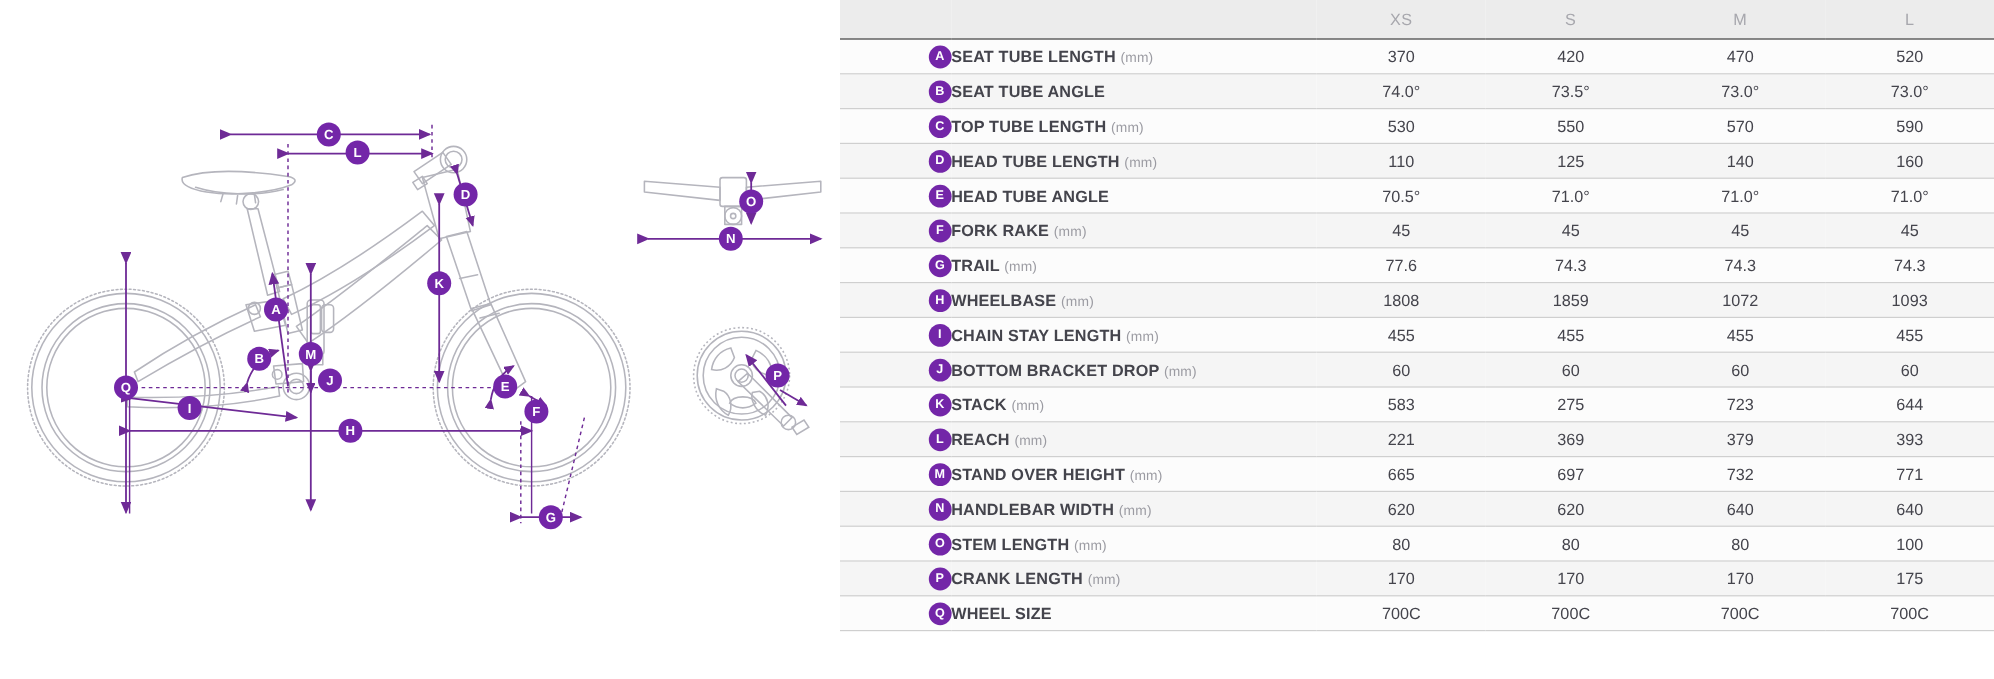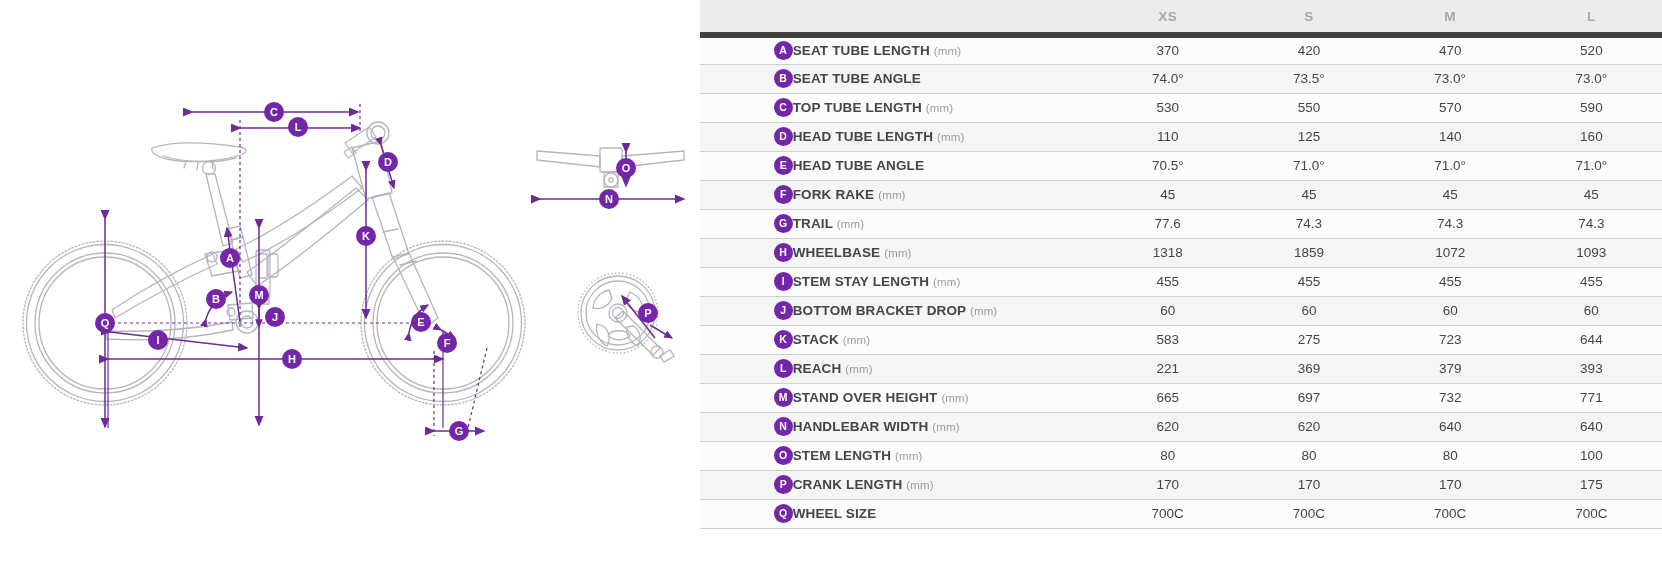--- a/index.html
+++ b/index.html
@@ -18,25 +18,25 @@
   
   .table-wrap{flex:1 1 auto;width:962px;height:566px;position:relative;}
   table.geo{border-collapse:collapse;width:962px;table-layout:fixed;}
   table.geo col.c-badge{width:84px;}
   table.geo col.c-label{width:276px;}
   table.geo col.c-size{width:128px;}
 
   table.geo thead th{
     background:#ececec;
     height:30px;
-    font-weight:700;
+    font-weight:400;
     font-size:13.5px;
     color:#a7a7ad;
     text-align:center;
-    border-bottom:6px solid #404040;
+    border-bottom:1px solid #404040;
     letter-spacing:.4px;
   }
   table.geo thead th.blank{background:#ececec;}
 
   table.geo tbody tr{height:29px;}
   table.geo tbody tr.odd  td{background:#fcfcfc;}
   table.geo tbody tr.even td{background:#f5f5f5;}
   table.geo tbody td{
     border-bottom:1px solid #cfcfcf;
     font-size:13.5px;
@@ -370,28 +370,28 @@
             <td class="badge-cell"><span class="badge">G</span></td>
             <td class="label-cell"><span>TRAIL</span> <span class="unit">(mm)</span></td>
             <td class="val-cell">77.6</td>
             <td class="val-cell">74.3</td>
             <td class="val-cell">74.3</td>
             <td class="val-cell">74.3</td>
           </tr>
           <tr class="even">
             <td class="badge-cell"><span class="badge">H</span></td>
             <td class="label-cell"><span>WHEELBASE</span> <span class="unit">(mm)</span></td>
-            <td class="val-cell">1318</td>
+            <td class="val-cell">1808</td>
             <td class="val-cell">1859</td>
             <td class="val-cell">1072</td>
             <td class="val-cell">1093</td>
           </tr>
           <tr class="odd">
             <td class="badge-cell"><span class="badge">I</span></td>
-            <td class="label-cell"><span>STEM STAY LENGTH</span> <span class="unit">(mm)</span></td>
+            <td class="label-cell"><span>CHAIN STAY LENGTH</span> <span class="unit">(mm)</span></td>
             <td class="val-cell">455</td>
             <td class="val-cell">455</td>
             <td class="val-cell">455</td>
             <td class="val-cell">455</td>
           </tr>
           <tr class="even">
             <td class="badge-cell"><span class="badge">J</span></td>
             <td class="label-cell"><span>BOTTOM BRACKET DROP</span> <span class="unit">(mm)</span></td>
             <td class="val-cell">60</td>
             <td class="val-cell">60</td>

